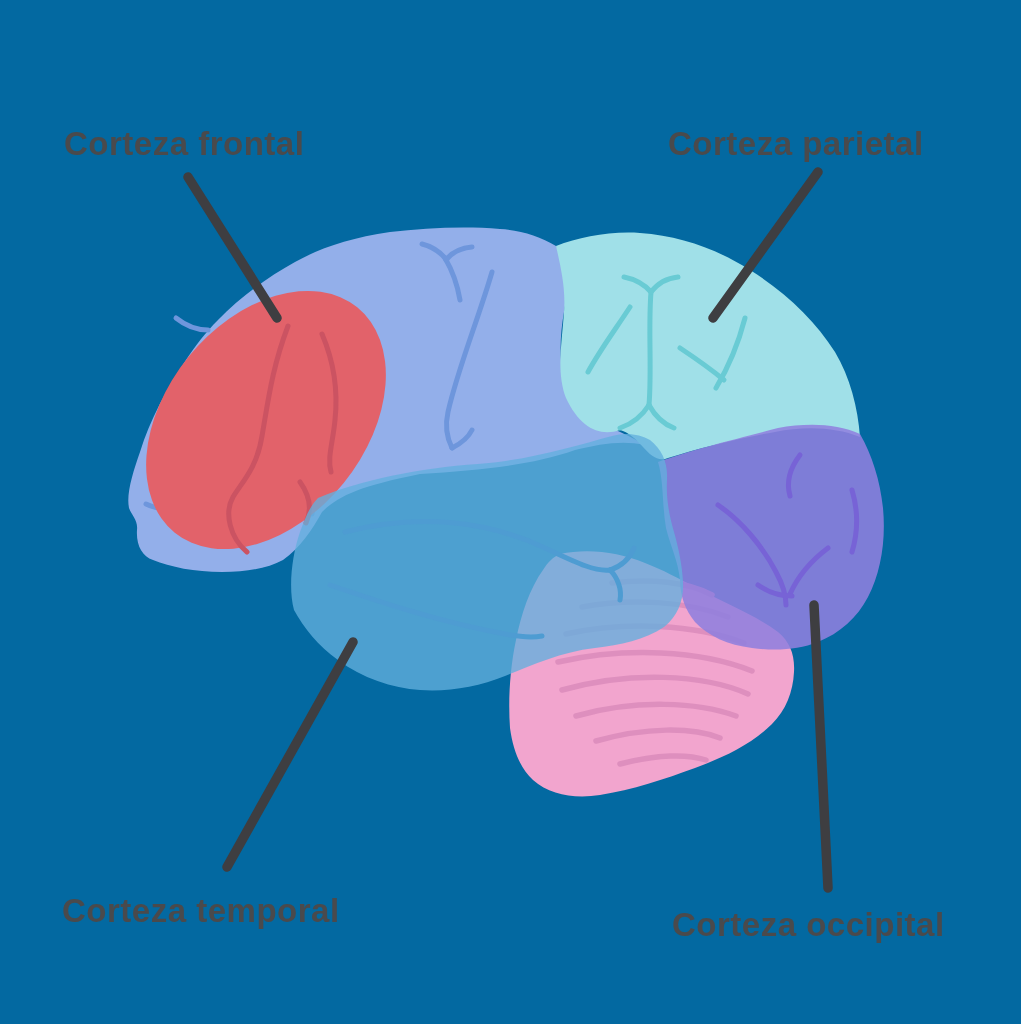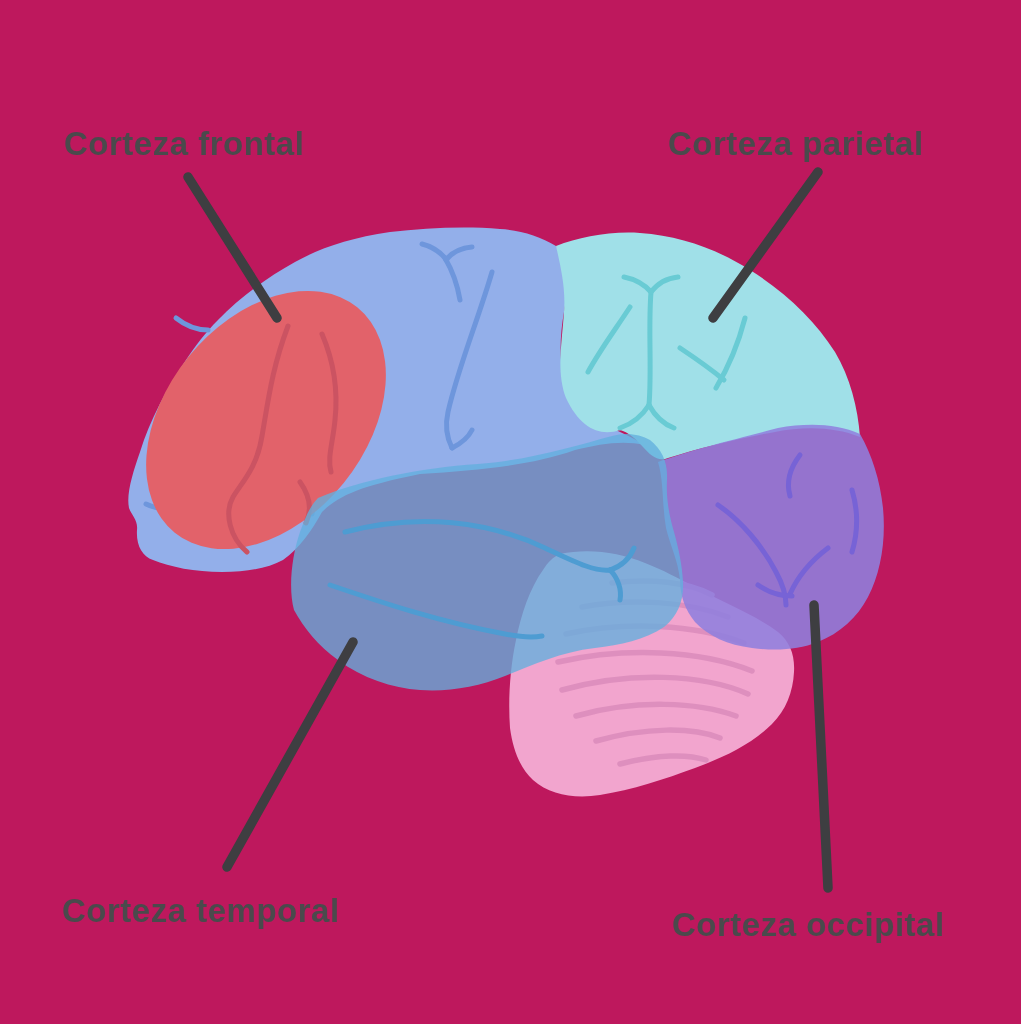--- a/index.html
+++ b/index.html
@@ -1,19 +1,19 @@
 <!DOCTYPE html>
 <html><head>
 <meta charset="utf-8">
 <style>
   html,body{margin:0;padding:0;background:#ffffff;}
   .canvas{
     position:relative;
     width:1021px;height:1024px;
-    background:#be185d;
+    background:#0369a1;
     overflow:hidden;
     font-family:"Liberation Sans", sans-serif;
   }
   svg{display:block;}
   .sulci path{fill:none;stroke-width:5;stroke-linecap:round;}
   .ridges path{fill:none;stroke-width:5.5;stroke-linecap:round;}
   .leader{stroke-width:9.5;stroke-linecap:round;}
   .label{
     font-weight:bold;
     font-size:33px;

